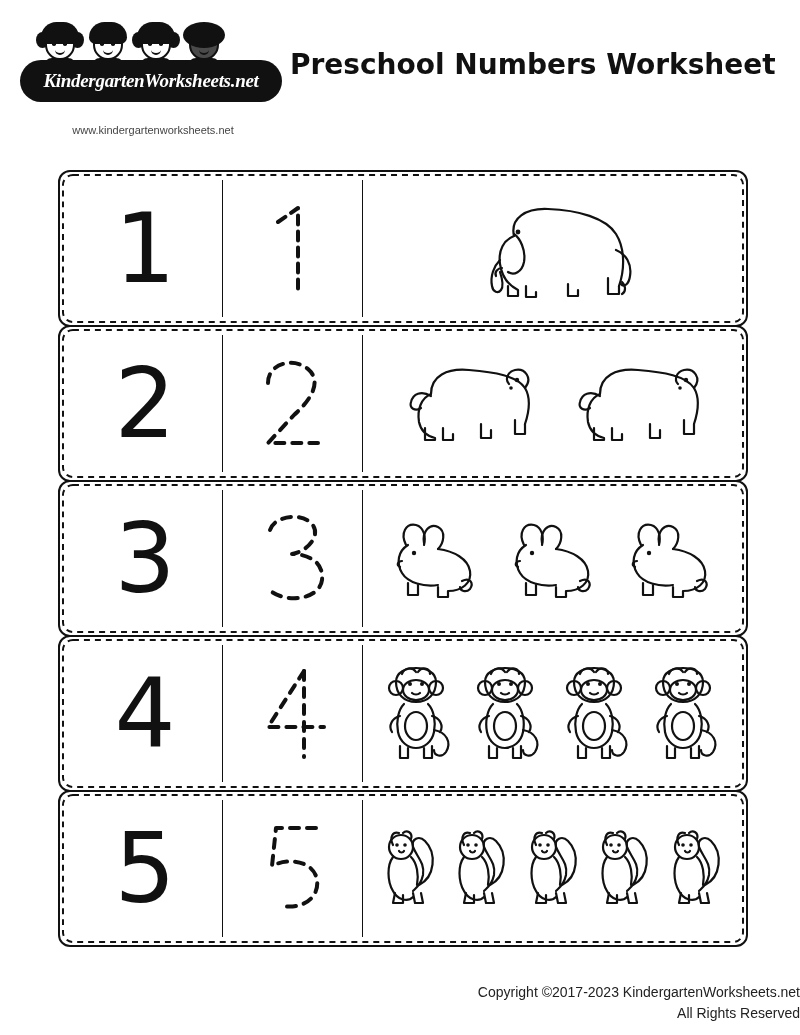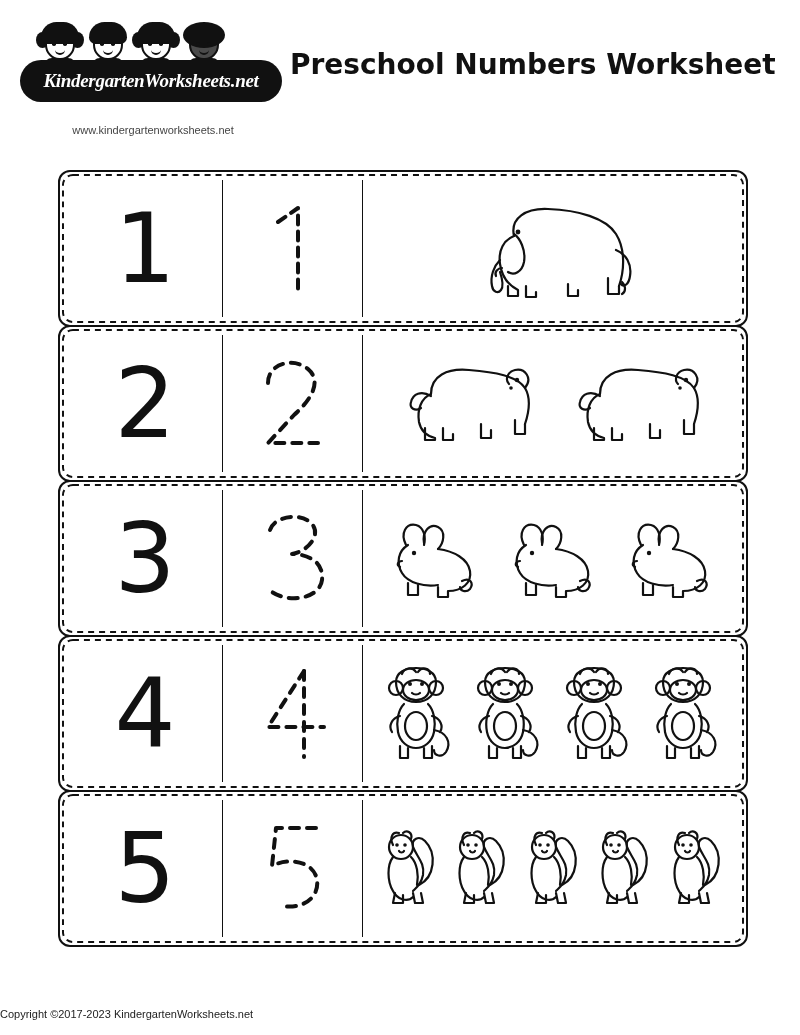--- a/index.html
+++ b/index.html
@@ -245,23 +245,23 @@
   .animal {
     display: block;
   }
 
   
   .footer {
     position: absolute;
     left: 0;
     bottom: 12px;
     width: 800px;
-    text-align: left;
+    text-align: right;
     font-family: "Liberation Sans", sans-serif;
-    font-size: 11px;
+    font-size: 14px;
     color: #222;
     line-height: 1.45;
   }
 </style>
 </head>
 <body>
 
 <div class="header">
 
   <div class="logo-block">
@@ -637,13 +637,14 @@
           </g>
         </svg>
       </div>
     </div>
   </div>
 
 </div>
 
 <div class="footer">
   <div>Copyright ©2017-2023 KindergartenWorksheets.net</div>
+  <div>All Rights Reserved</div>
 </div>
 
 </body></html>

